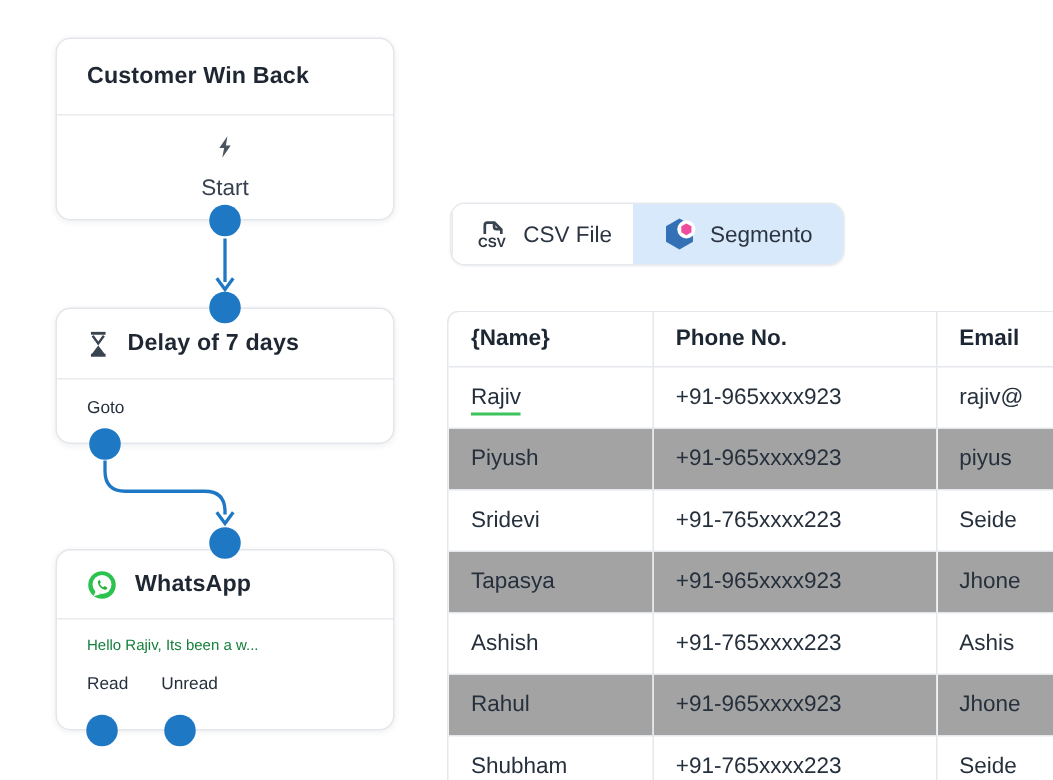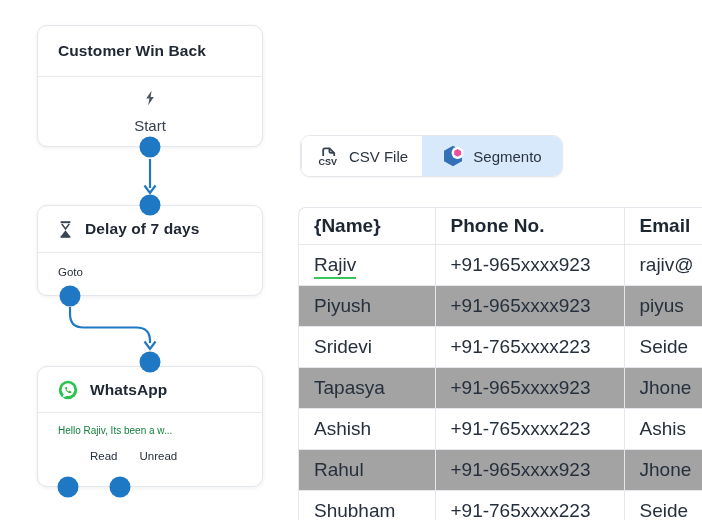--- a/index.html
+++ b/index.html
@@ -24,21 +24,21 @@
   .card-delay { top:205px; height:91px; }
   .card-delay .card-head { height:47px; }
   .card-delay .card-body { padding:9px 20px 0; }
   .branch-label { font-size:11.5px; font-weight:500; color:#26303c; }
 
   .card-whatsapp { top:366px; height:121px; }
   .card-whatsapp .card-head { height:46px; }
   .card-whatsapp .card-body { padding:12px 20px 0; }
   .wa-message { font-size:10px; color:#15803d; white-space:nowrap; overflow:hidden; }
   .msg-highlight { border-bottom:2.5px solid #3cc35c; padding-bottom:1px; }
-  .branch-row { display:flex; gap:22px; margin-top:14px;margin-left:32px; }
+  .branch-row { display:flex; gap:22px; margin-top:14px; }
 
   .icon svg { display:block; }
 
   
   .connectors { position:absolute; left:0; top:0; z-index:5; pointer-events:none; }
 
   
   .tabs { position:absolute; left:300px; top:135px; height:42px; display:flex;
           border:1px solid #e5e8ec; border-radius:10px; background:#fff;
           box-shadow:0 1px 2px rgba(16,24,40,.05); overflow:hidden; }
@@ -52,21 +52,21 @@
   
   .table-wrap { position:absolute; left:298px; top:207px; width:404px; height:313px;
                 overflow:hidden; background:#fff;
                 border-top:1px solid #e4e7eb; border-left:1px solid #e4e7eb;
                 border-top-left-radius:8px; }
   table { border-collapse:collapse; table-layout:fixed; width:505px; }
   col.c-name  { width:136px; }
   col.c-phone { width:189px; }
   col.c-email { width:180px; }
   th, td { border-bottom:1px solid #e4e7eb; border-right:1px solid #e4e7eb;
-           text-align:left; padding:0 8px 0 15px; font-size:19px; color:#26303c;
+           text-align:left; padding:0 8px 0 15px; font-size:15px; color:#26303c;
            white-space:nowrap; overflow:hidden; }
   th { height:36px; font-weight:700; color:#1d2733; }
   td { height:41px; }
   tr.shaded td { background:#a3a3a3; }
   .cell-underline { border-bottom:2.5px solid #3cc35c; padding-bottom:2px; }
 </style>
 </head>
 <body>
 
 <div class="app">

